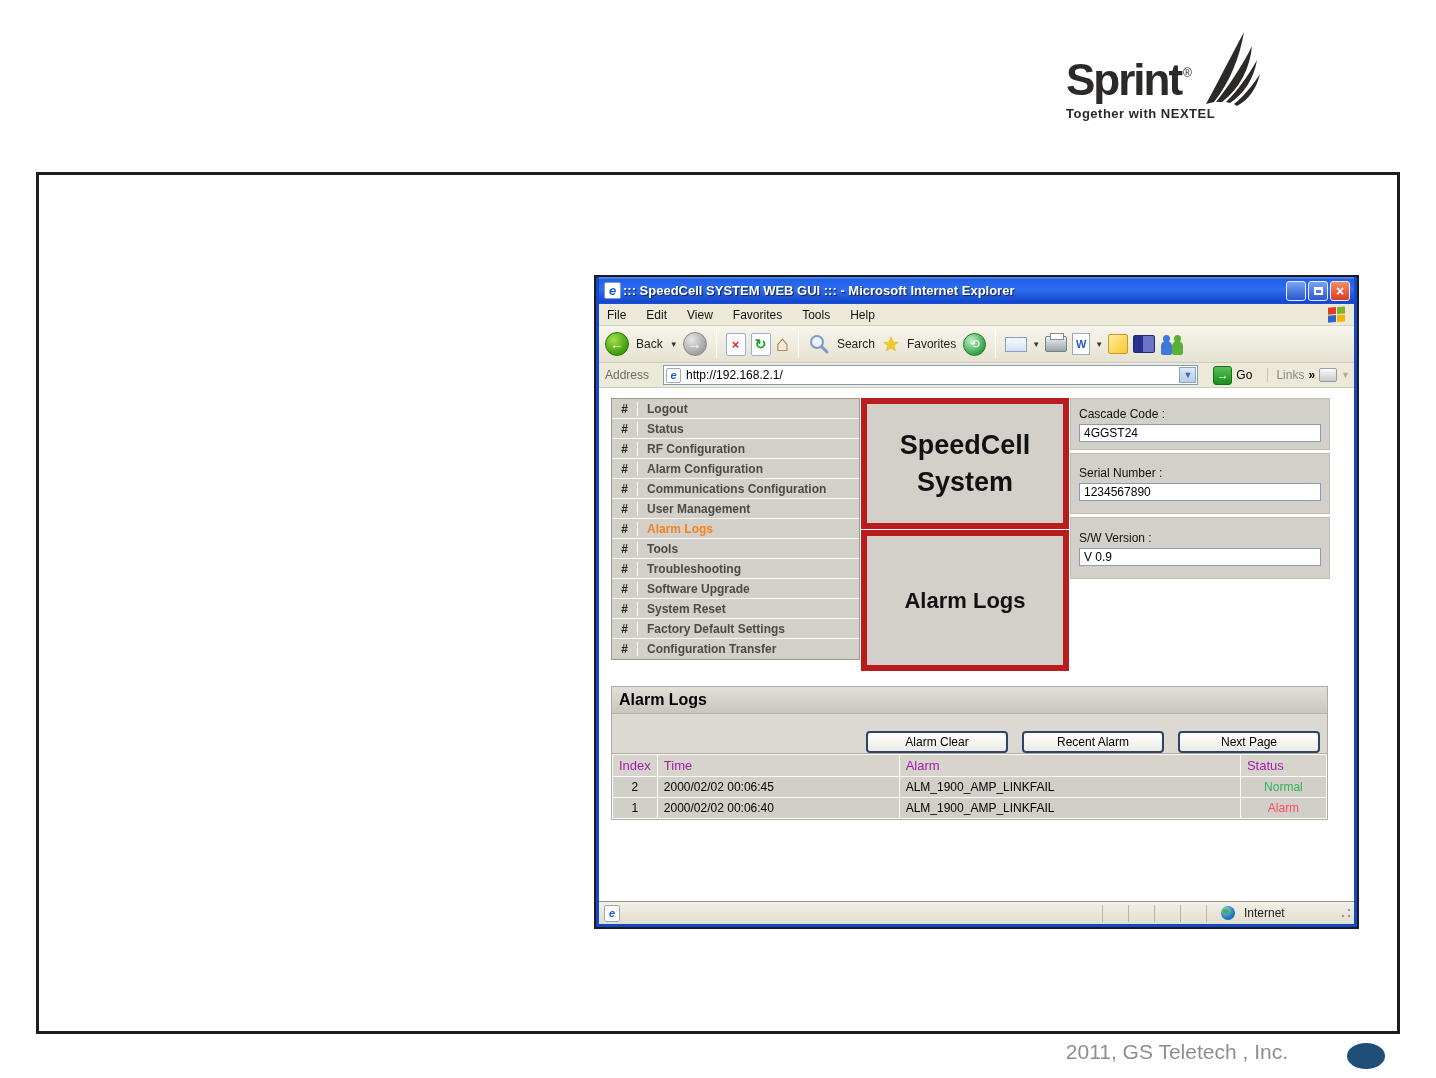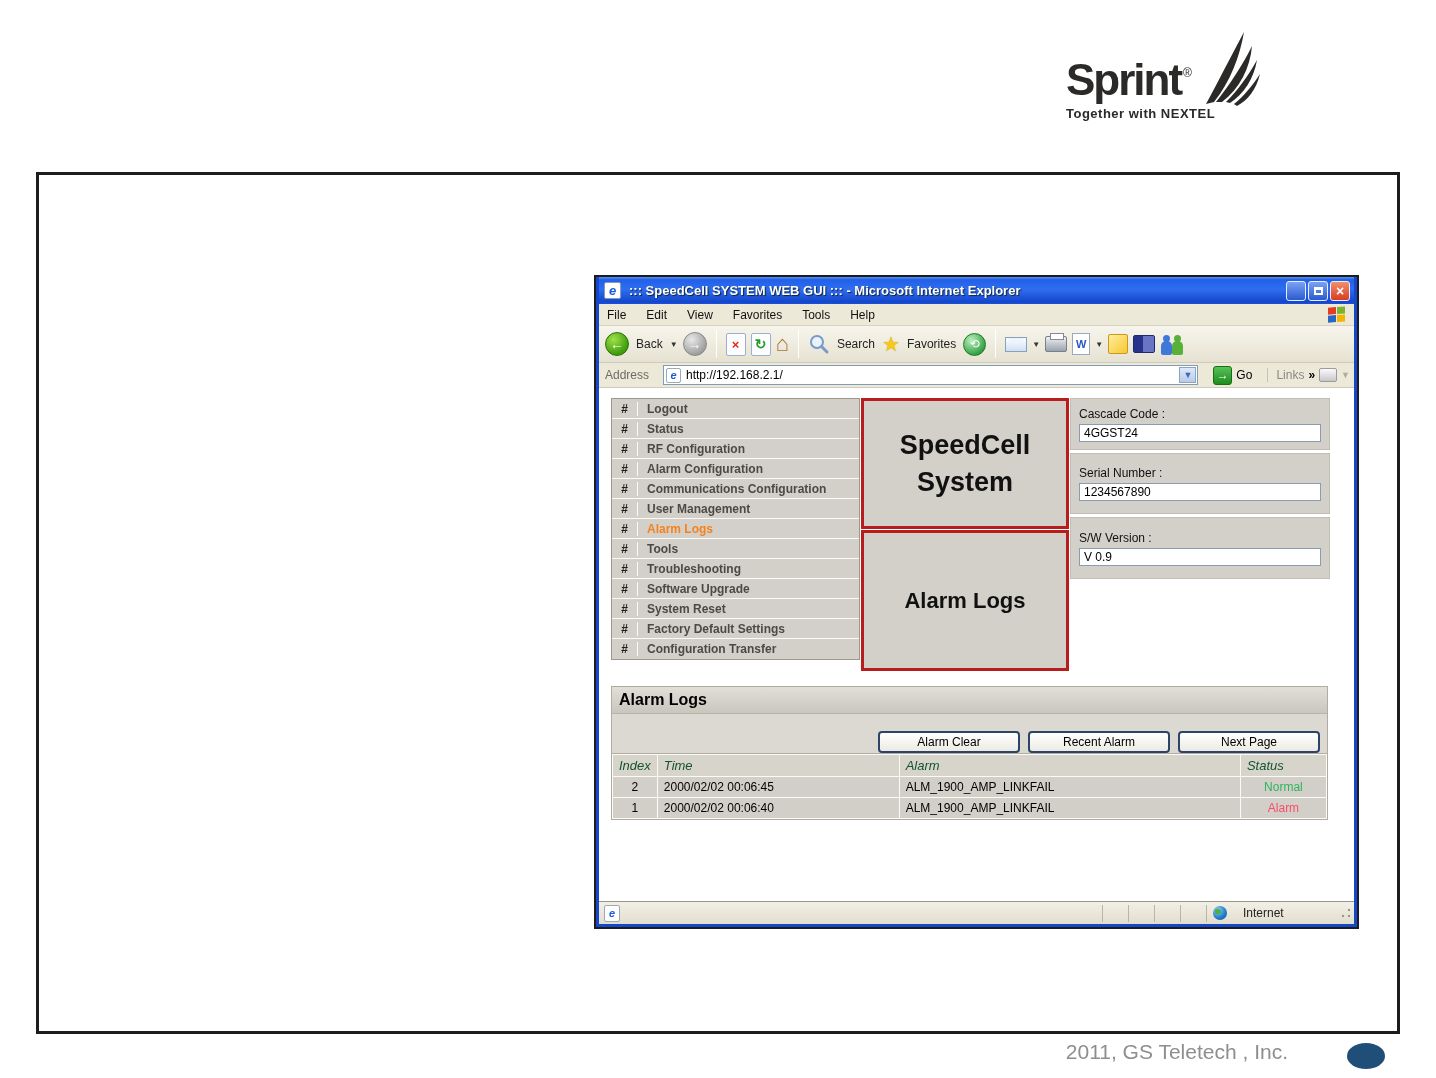--- a/index.html
+++ b/index.html
@@ -23,21 +23,21 @@
 
   
   .ie-window { position:absolute; left:596px; top:277px; width:761px; height:650px;
                outline:2px solid #1c1c1c; display:flex; flex-direction:column;
                border-left:3px solid #1548c8; border-right:3px solid #1548c8; border-bottom:3px solid #1548c8;
                background:#ece9d8; }
   .titlebar { height:27px; flex:0 0 27px; display:flex; align-items:center; padding:0 4px 0 5px;
               background:linear-gradient(180deg,#5a92f2 0%,#2160e8 10%,#2f6ef0 45%,#1446cc 92%,#1c52d8 100%); }
   .ie-icon { width:17px; height:17px; background:#ffffff; border:1px solid #8899bb; border-radius:2px;
              color:#1a5bd8; font-weight:bold; font-size:13px; line-height:15px; text-align:center; font-style:italic; }
-  .title-text { color:#ffffff; font-weight:bold; font-size:13px; margin-left:8px; flex:1;
+  .title-text { color:#ffffff; font-weight:bold; font-size:13px; margin-left:2px; flex:1;
                 text-shadow:1px 1px 1px #123; white-space:nowrap; overflow:hidden; }
   .win-btns { display:flex; gap:2px; }
   .win-btn { width:20px; height:20px; border:1px solid #e8eefc; border-radius:3px; color:#fff;
              font-size:11px; font-weight:bold; display:flex; align-items:center; justify-content:center; }
   .btn-min { background:linear-gradient(180deg,#7aa2f6,#2a5ad0); }
   .btn-min span { position:relative; top:4px; }
   .btn-max { background:linear-gradient(180deg,#7aa2f6,#2a5ad0); }
   .btn-max i { display:block; width:9px; height:8px; border:2px solid #fff; border-top-width:3px; }
   .btn-close { background:linear-gradient(180deg,#f0906c,#d83c22); font-size:14px; }
 
@@ -103,53 +103,53 @@
   .content { flex:1; background:#ffffff; padding:10px 0 0 12px; overflow:hidden; position:relative; }
   .top-zone { display:flex; align-items:flex-start; }
 
   .nav-table { width:249px; border:1px solid #9c988c; background:#d3d0c9; }
   .nav-row { display:flex; height:20px; align-items:center; border-bottom:1px solid #fbfaf6; }
   .nav-row:last-child { border-bottom:none; }
   .nav-bullet { width:26px; text-align:center; font-weight:bold; font-size:12px; color:#222; border-right:1px solid #fbfaf6; }
   .nav-label { padding-left:9px; font-weight:bold; font-size:12px; color:#4a4a46; white-space:nowrap; }
 
   .center-col { width:208px; margin-left:1px; }
-  .center-box { background:#d3d0c9; border:3px solid #b91c1c; display:flex; align-items:center; justify-content:center; text-align:center; }
+  .center-box { background:#d3d0c9; border:6px solid #b91c1c; display:flex; align-items:center; justify-content:center; text-align:center; }
   .sys-title { height:131px; font-size:27px; font-weight:bold; color:#111; line-height:1.35; padding:0 18px; }
   .ctx-title { height:141px; font-size:22px; font-weight:bold; color:#111; margin-top:1px; }
 
   .right-col { width:260px; margin-left:1px; }
   .dev-box { background:#d3d0c9; border:1px solid #c2beb4; padding:6px 8px; margin-bottom:3px; display:flex; flex-direction:column; justify-content:center; }
   .dev-box-0 { height:52px; } .dev-box-1 { height:61px; } .dev-box-2 { height:62px; } .dev-box-3 { height:81px; }
   .dev-label { font-size:12px; color:#111; margin-bottom:3px; }
   .dev-input { height:18px; background:#fff; border:1px solid #8a9cae; font-size:12px; color:#000; padding:1px 0 0 4px; white-space:nowrap; }
 
   .section { width:717px; margin-top:15px; border:1px solid #b0aca2; background:#dcd9d2; }
   .section-header { height:27px; background:linear-gradient(180deg,#e2dfd8,#c9c6be); border-bottom:1px solid #b8b4aa;
                     display:flex; align-items:center; padding-left:7px; font-size:16px; font-weight:bold; color:#000; }
-  .btn-row { display:flex; justify-content:flex-end; gap:8px; padding:17px 7px 0 0; }
+  .btn-row { display:flex; justify-content:flex-end; gap:14px; padding:17px 7px 0 0; }
   .xp-btn { width:142px; height:22px; background:linear-gradient(180deg,#ffffff,#eceae2); border:2px solid #2c4468; border-radius:4px;
             font-family:"Liberation Sans", sans-serif; font-size:12px; color:#000; cursor:pointer; }
   .count-row { display:flex; justify-content:flex-end; align-items:center; gap:8px; padding:13px 7px 8px 0; }
   .count-label { font-size:14px; color:#000; }
   .count-input { width:62px; height:20px; background:#fff; border:1px solid #7f9db9; font-size:12px; text-align:center;
                  font-family:"Liberation Sans", sans-serif; }
   .log-table { width:100%; border-collapse:separate; border-spacing:1px; background:#fbfaf6; border-top:1px solid #b0aca2; }
-  .log-table th { background:#d7d4cc; font-weight:normal; font-size:13px; text-align:left; padding:3px 6px; color:#14532d; height:20px;font-style:italic; }
+  .log-table th { background:#d7d4cc; font-weight:normal; font-size:13px; text-align:left; padding:3px 6px; color:#a21caf; height:20px; }
   .log-table td { background:#d2cfc8; font-size:12px; padding:3px 6px; color:#000; height:20px; }
   .col-index { width:6%; } .col-time { width:34%; } .col-alarm { width:48%; } .col-status { width:12%; }
   .cell-center { text-align:center !important; }
 
   .statusbar { height:23px; flex:0 0 23px; display:flex; align-items:center; background:linear-gradient(180deg,#f2f0e6,#e2decf);
                border-top:1px solid #9a968a; padding:0 2px; font-size:12px; color:#222; }
   .sb-doc { width:16px; height:17px; background:#fff; border:1px solid #9ab; border-radius:2px; color:#1a5bd8;
             font-weight:bold; font-style:italic; font-size:11px; line-height:15px; text-align:center; margin-left:3px; }
   .sb-flex { flex:1; }
   .sb-pane { width:26px; height:17px; border-left:1px solid #b8b4a6; }
-  .sb-inet { display:flex; align-items:center; gap:16px; width:132px; border-left:1px solid #b8b4a6; padding-left:6px; height:17px; }
+  .sb-inet { display:flex; align-items:center; gap:9px; width:132px; border-left:1px solid #b8b4a6; padding-left:14px; height:17px; }
   .globe { width:14px; height:14px; border-radius:50%; background:radial-gradient(circle at 35% 30%,#8ad0f0,#1f78c8 60%,#145a9c); position:relative; overflow:hidden; }
   .globe::after { content:""; position:absolute; left:2px; top:3px; width:6px; height:5px; background:#4fae3f; border-radius:40% 60% 50% 50%; }
   .sb-grip { width:12px; height:12px; margin-left:2px;
              background:radial-gradient(circle at 9px 3px,#9a968a 1.2px,transparent 1.6px),
                         radial-gradient(circle at 9px 9px,#9a968a 1.2px,transparent 1.6px),
                         radial-gradient(circle at 3px 9px,#9a968a 1.2px,transparent 1.6px); }
 </style>
 </head>
 <body>
 

